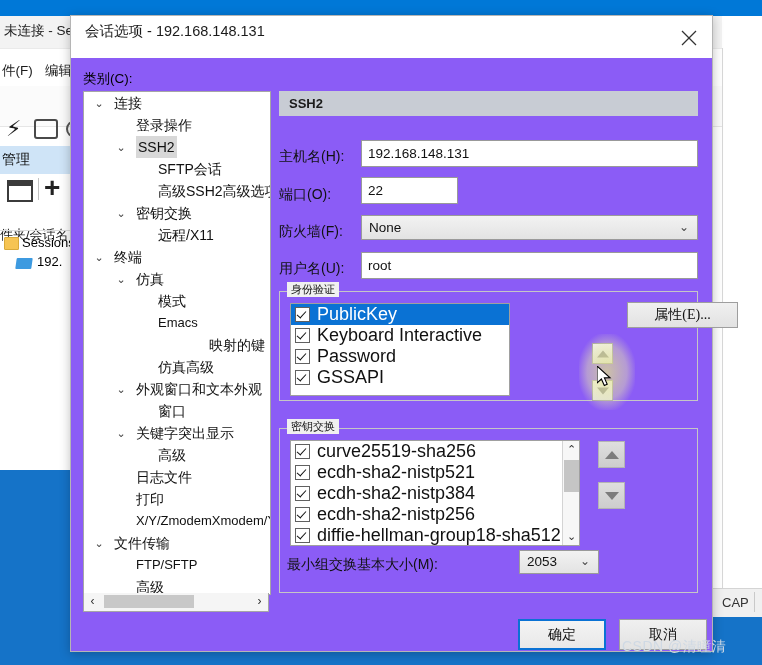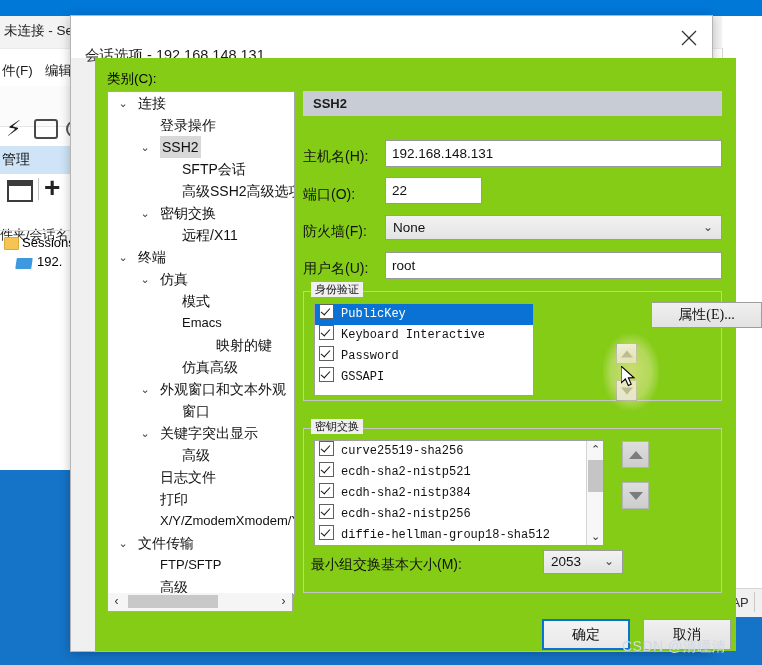--- a/index.html
+++ b/index.html
@@ -243,39 +243,38 @@
     z-index: 50;
   }
   .dlg-titlebar {
     position: absolute;
     left: 0; top: 0;
     width: 641px; height: 42px;
     background: #ffffff;
   }
   .dlg-title {
     position: absolute;
-    left: 14px; top: 30px;
+    left: 14px; top: 6px;
     font-size: 14.5px;
     color: #1b1b1b;
     white-space: nowrap;
     text-align: right;
   }
   .dlg-close {
     position: absolute;
     right: 0; top: 0;
     width: 46px; height: 42px;
     cursor: pointer;
   }
   .dlg-close svg { position: absolute; left: 15px; top: 14px; }
   .dlg-body {
     position: absolute;
     left: 0; top: 42px;
     width: 641px; height: 593px;
-    background: #84cc16;
-    margin-left: 24px;
+    background: #8b5cf6;
   }
 
   .cat-label {
     position: absolute;
     left: 12px; top: 12px;
     font-size: 13.5px;
     white-space: nowrap;
   }
 
   
@@ -423,24 +422,23 @@
     background: #ffffff;
     border: 1px solid #a0a0a0;
     box-sizing: border-box;
     overflow: hidden;
   }
   .lrow {
     position: relative;
     height: 21px;
     line-height: 21px;
     white-space: nowrap;
-    font-size: 12px;
+    font-size: 18px;
     color: #111;
     padding-left: 4px;
-    font-family: Liberation Mono, monospace;
   }
   .lrow.sel {
     background: #0a72d4;
     color: #ffffff;
   }
   .lrow .cb {
     display: inline-block;
     width: 13px; height: 13px;
     border: 1px solid #606060;
     background: #fff;
@@ -635,21 +633,21 @@
             <span class="chev" style="left: 30px;">⌄</span>
             <span class="lbl" style="left: 52px;">仿真</span>
           </div>
           <div class="tree-row">
             <span class="lbl" style="left: 74px;">模式</span>
           </div>
           <div class="tree-row">
             <span class="lbl small" style="left: 74px;">Emacs</span>
           </div>
           <div class="tree-row">
-            <span class="lbl" style="left: 61px; padding-left: 47px;">映射的键</span>
+            <span class="lbl" style="left: 78px; padding-left: 47px;">映射的键</span>
           </div>
           <div class="tree-row">
             <span class="lbl" style="left: 74px;">仿真高级</span>
           </div>
           <div class="tree-row">
             <span class="chev" style="left: 30px;">⌄</span>
             <span class="lbl" style="left: 52px;">外观窗口和文本外观</span>
           </div>
           <div class="tree-row">
             <span class="lbl" style="left: 74px;">窗口</span>

